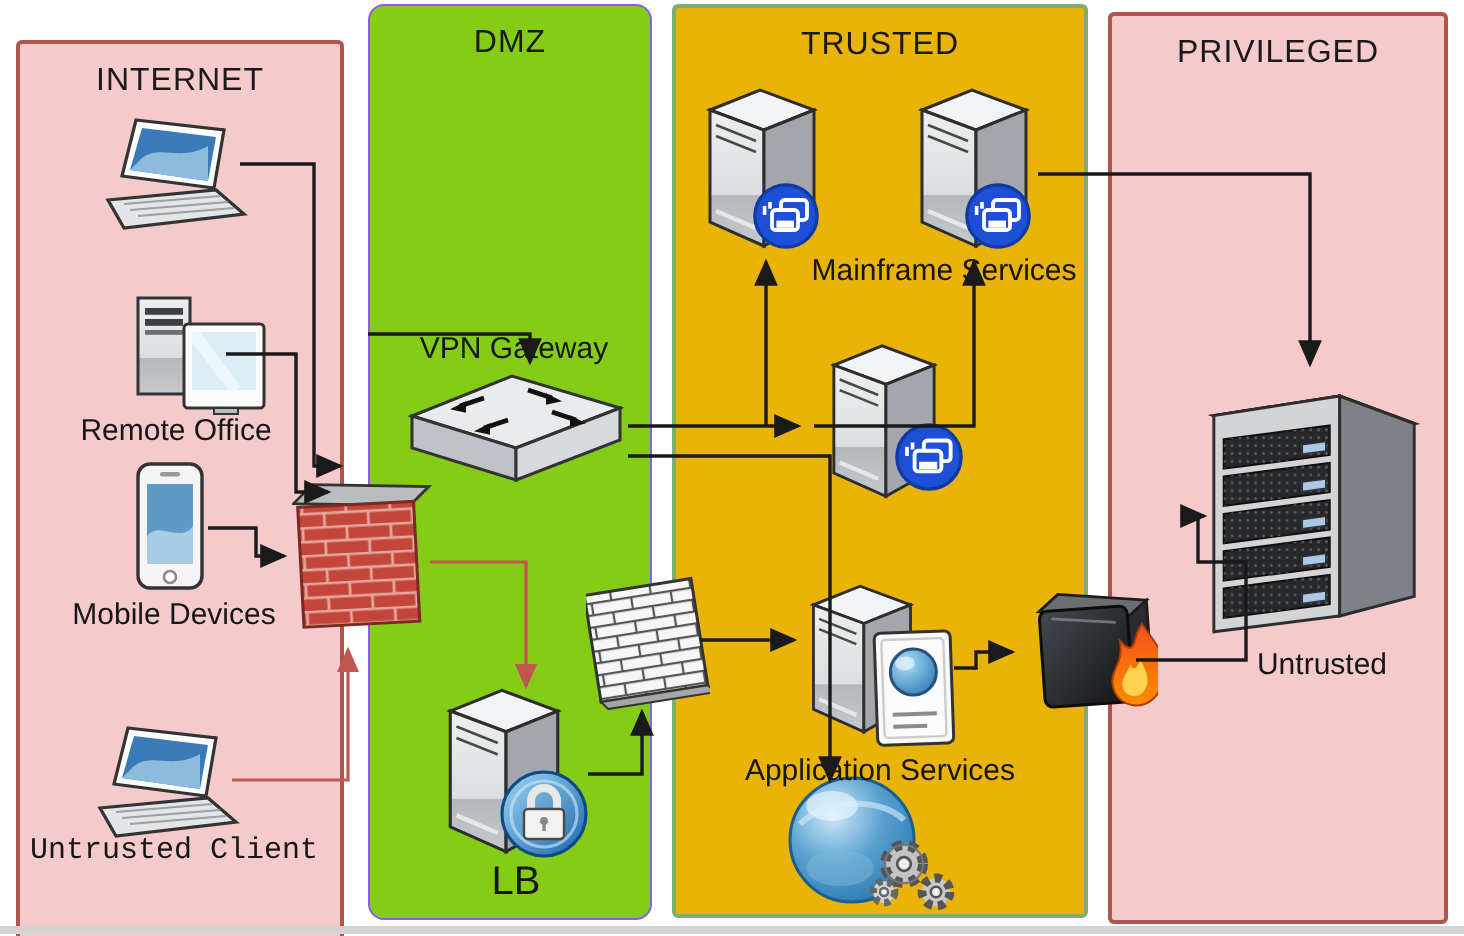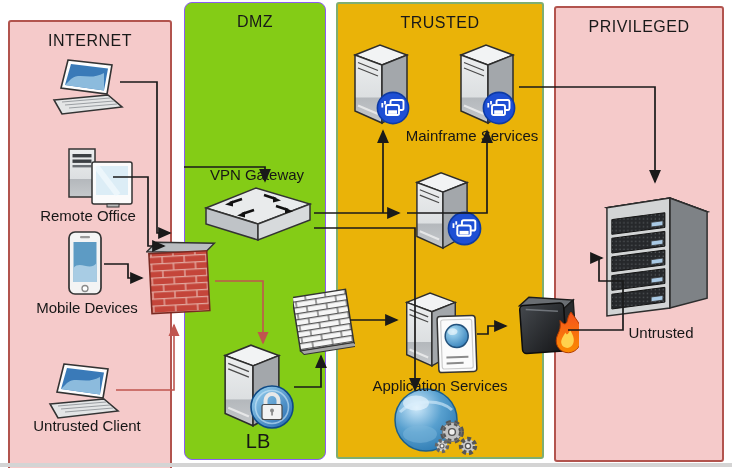--- a/index.html
+++ b/index.html
@@ -306,21 +306,21 @@
           <polygon points="9,34 63,27 63,42 9,49" fill="#26282b" stroke="#0f0f0f"></polygon>
           <polygon points="9,34 63,27 63,42 9,49" fill="url(#patDots)"></polygon>
           <polygon points="49,36.8 61,35.2 61,40 49,41.6" fill="#a9c9e4" stroke="#333" stroke-width=".8"></polygon>
         </g>
       </g>
     </svg>
   </div>
 
   <div class="lbl" style="left:87px;top:299px;">Mobile Devices</div>
   <div class="lbl" style="left:88px;top:207px;">Remote Office</div>
-  <div class="lbl" style="left:87px;top:417px;">Untrusted Client</div>
+  <div class="lbl" style="left:87px;top:417px;font-family:Liberation Mono, monospace;">Untrusted Client</div>
   <div class="lbl" style="left:257px;top:166px;">VPN Gateway</div>
   <div class="lbl" style="left:258px;top:430px;font-size:20px;">LB</div>
   <div class="lbl" style="left:472px;top:127px;">Mainframe Services</div>
   <div class="lbl" style="left:440px;top:361px;margin-top:16px;">Application Services</div>
   <div class="lbl" style="left:661px;top:324px;">Untrusted</div>
 
   <svg id="connectors" viewBox="0 0 732 468">
     <defs>
       <marker id="ab" markerWidth="9" markerHeight="8" refX="7" refY="3.5" orient="auto">
         <path d="M0,0 L8,3.5 L0,7 Z" fill="#1a1a1a"></path>

